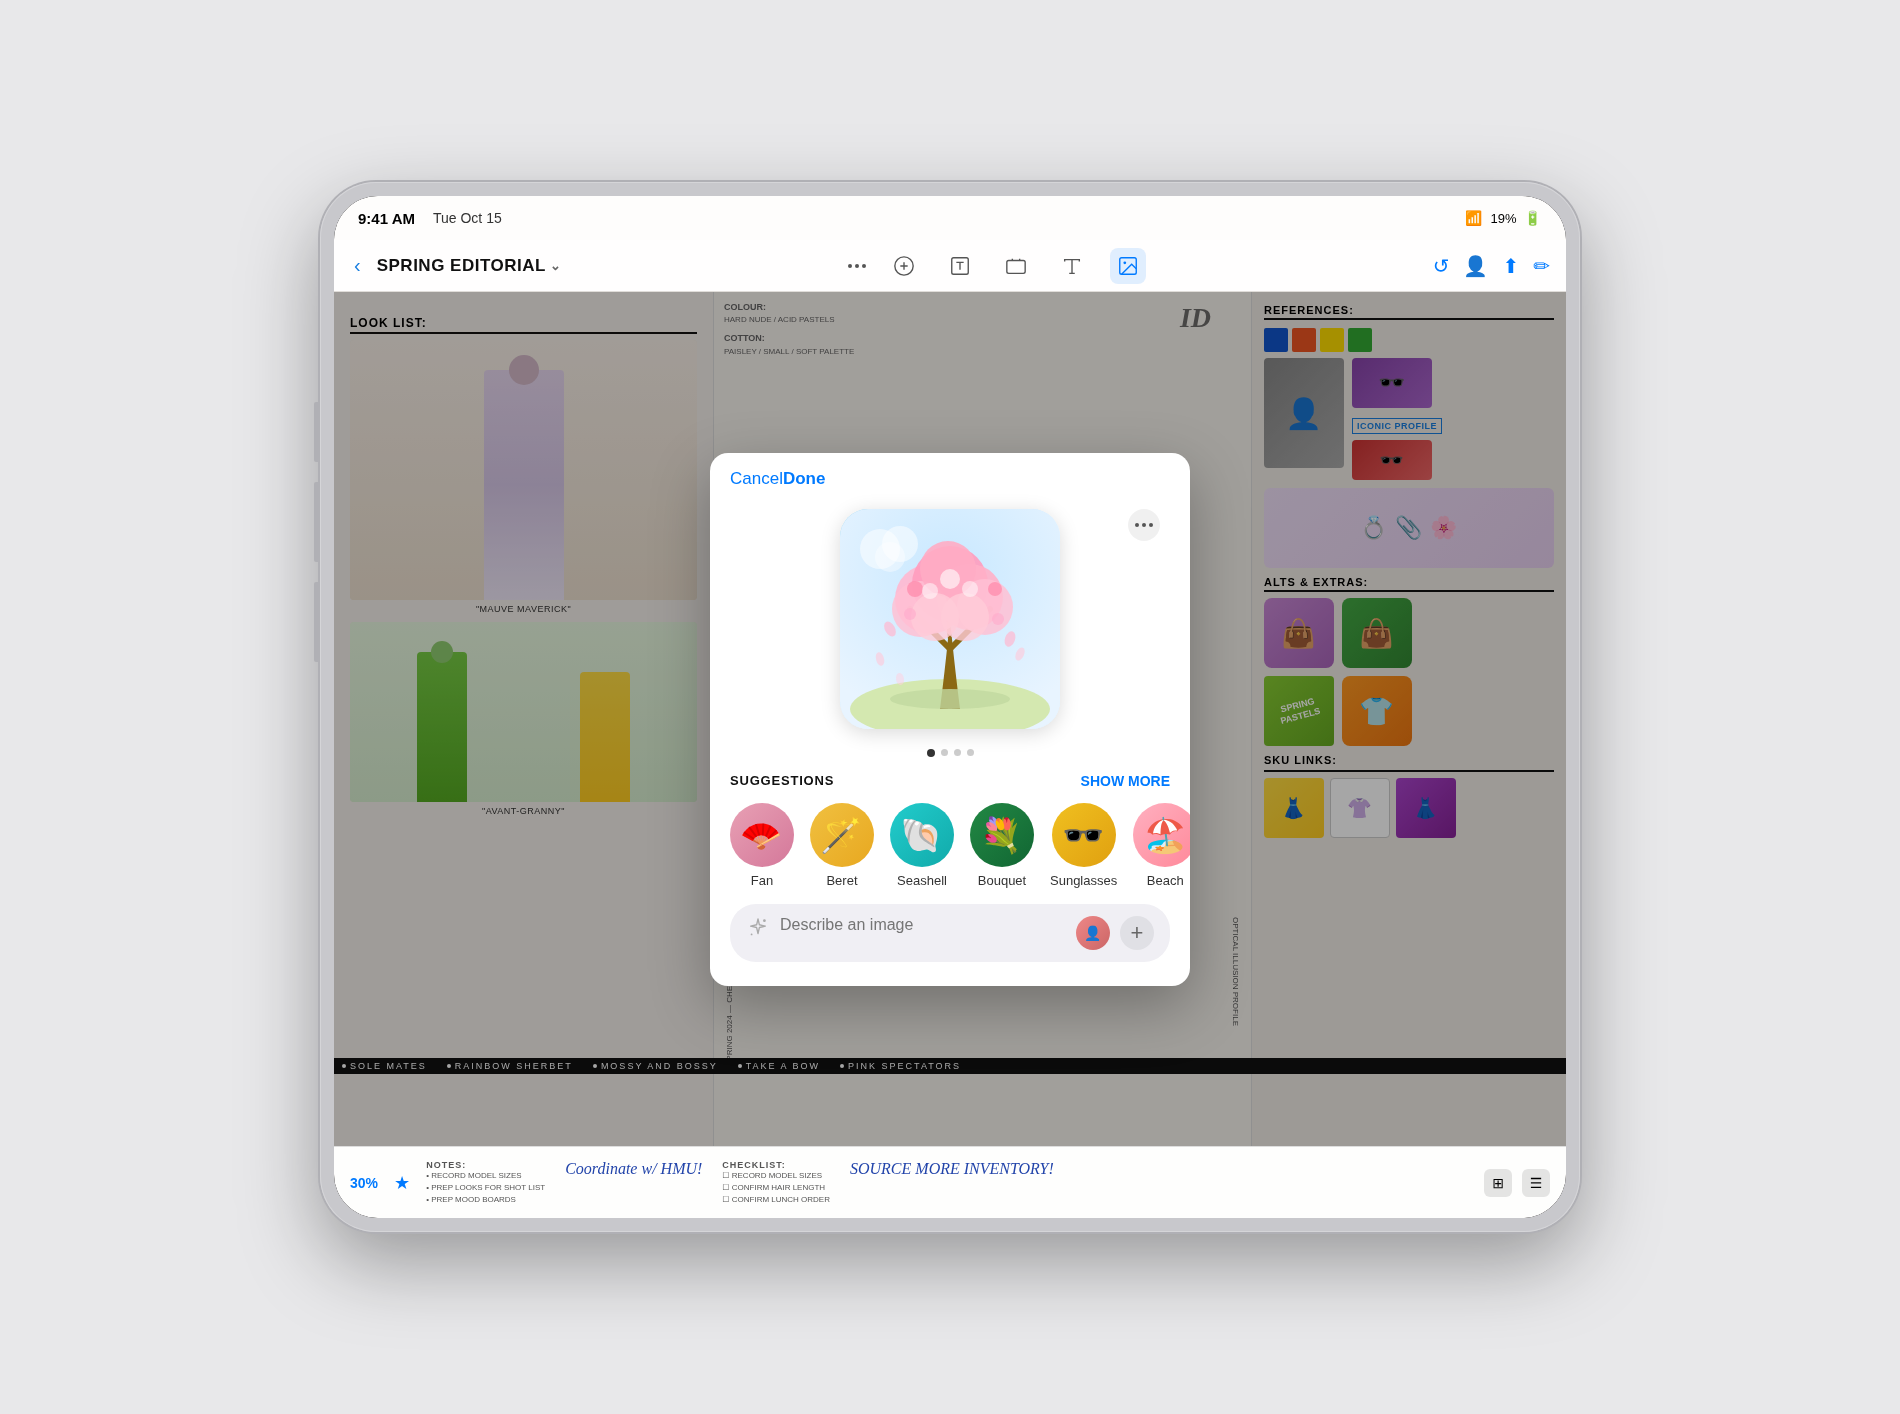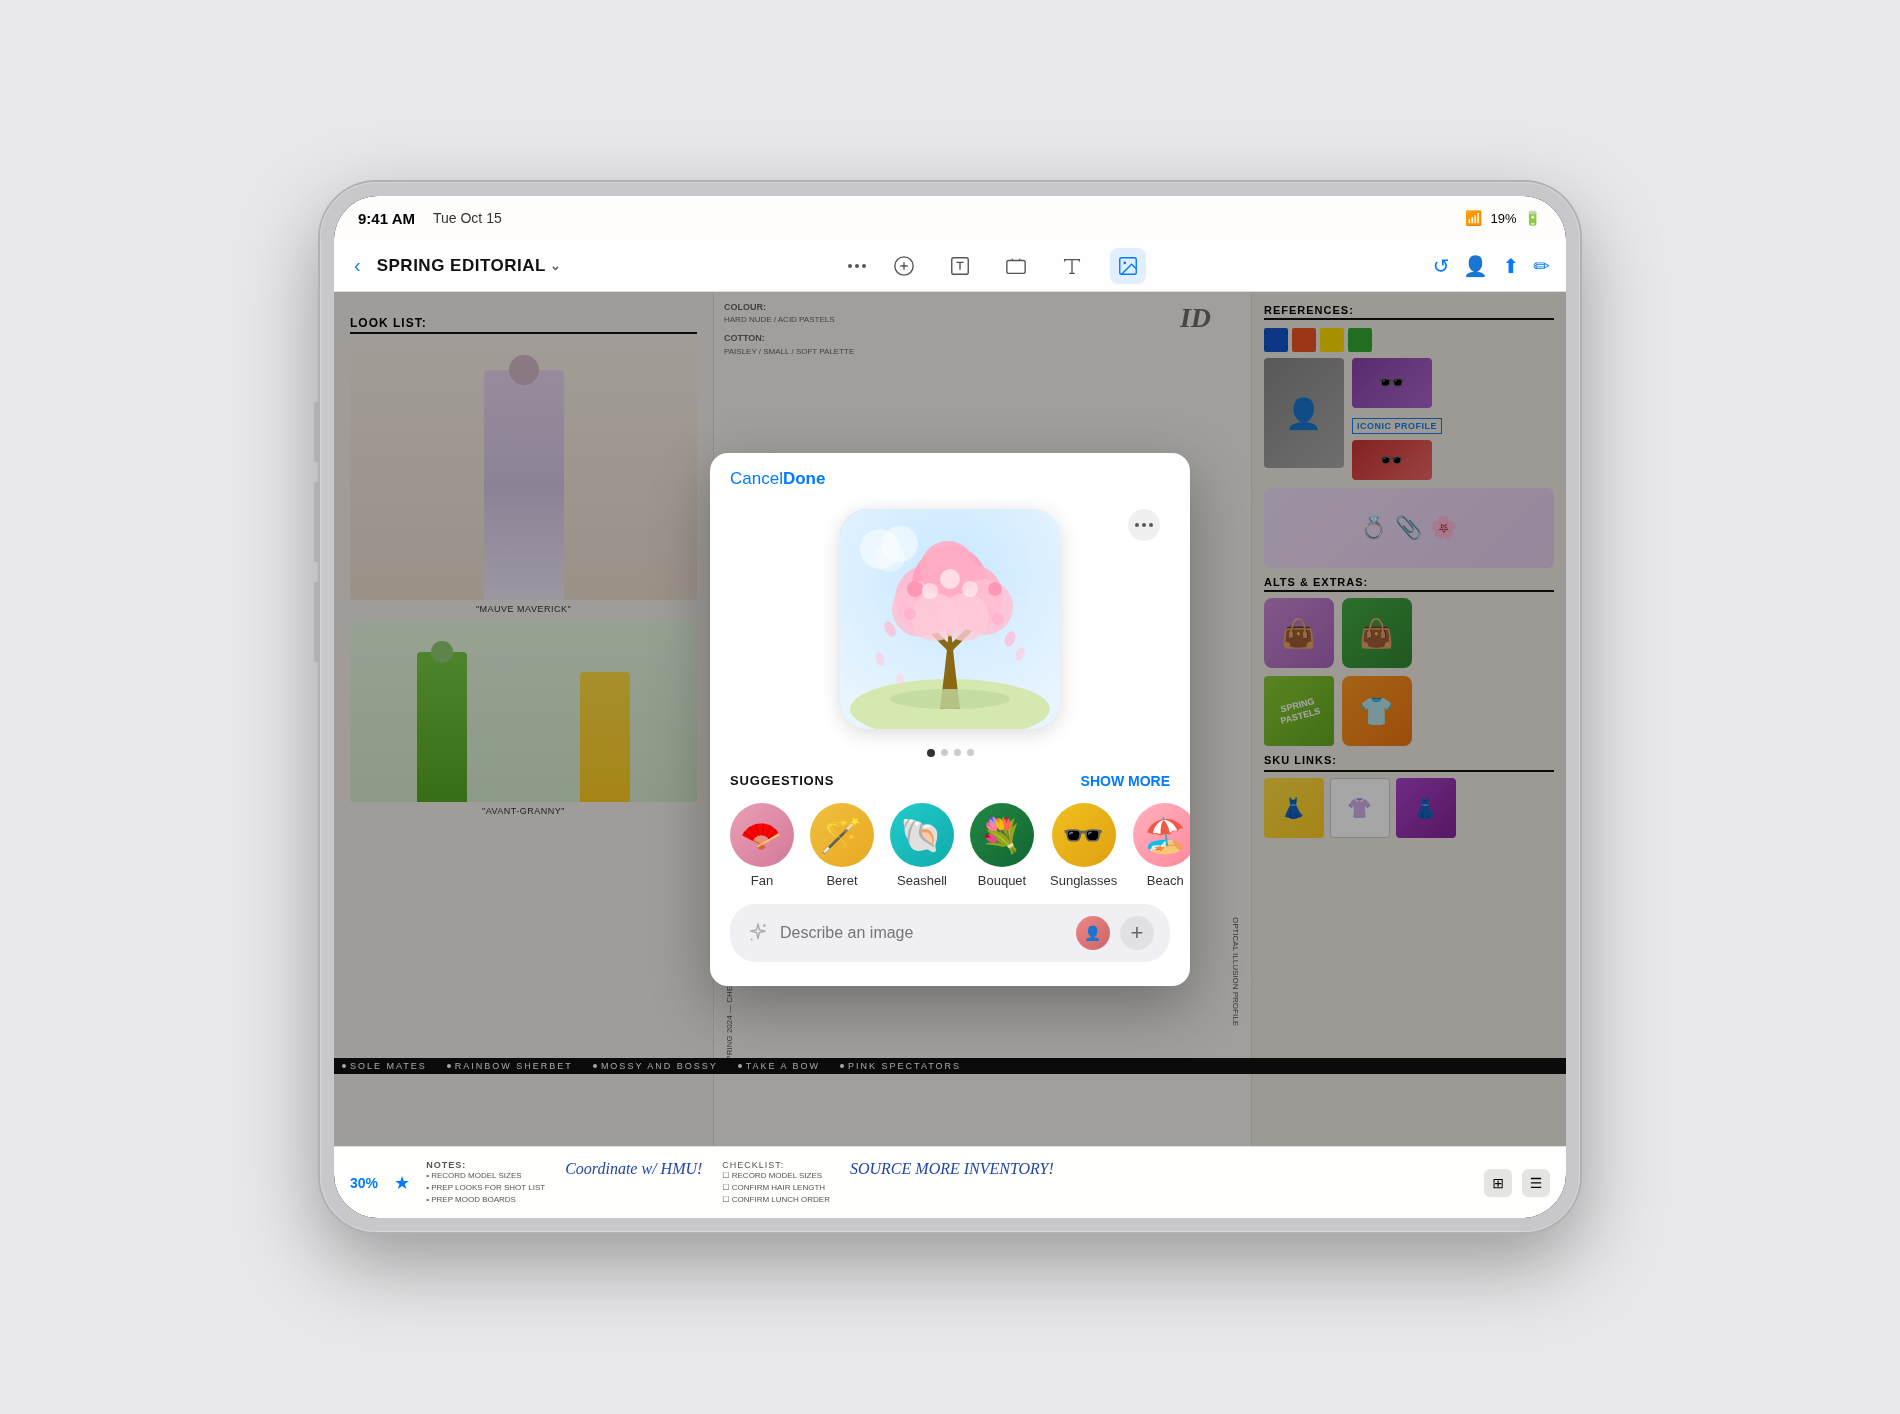--- a/index.html
+++ b/index.html
@@ -641,21 +641,21 @@
     .emoji-beach { background: linear-gradient(135deg, #ffb0c0, #ff8899); }
 
     .suggestion-label {
       font-size: 13px;
       color: #333;
     }
 
     
     .input-bar {
       display: flex;
-      align-items: center;
+      align-items: flex-start;
       gap: 10px;
       background: #f0eff4;
       border-radius: 26px;
       padding: 12px 16px;
       margin: 0 0 4px;
     }
 
     .input-icon {
       width: 24px;
       height: 24px;
@@ -1064,21 +1064,21 @@
           <div class="note-section">
             <div style="font-weight:800;font-size:9px;letter-spacing:1px;">NOTES:</div>
             <div style="font-size:8px;line-height:1.5;">
               <div>• RECORD MODEL SIZES</div>
               <div>• PREP LOOKS FOR SHOT LIST</div>
               <div>• PREP MOOD BOARDS</div>
             </div>
           </div>
           <div class="note-handwriting">Coordinate w/ HMU!</div>
           <div class="note-section">
-            <div style="font-weight:400;font-size:9px;letter-spacing:1px;">CHECKLIST:</div>
+            <div style="font-weight:700;font-size:9px;letter-spacing:1px;">CHECKLIST:</div>
             <div style="font-size:8px;line-height:1.5;">
               <div>☐ RECORD MODEL SIZES</div>
               <div>☐ CONFIRM HAIR LENGTH</div>
               <div>☐ CONFIRM LUNCH ORDER</div>
             </div>
           </div>
           <div class="note-handwriting">SOURCE MORE INVENTORY!</div>
         </div>
         <div class="bottom-tools">
           <div class="bottom-tool-icon">⊞</div>

